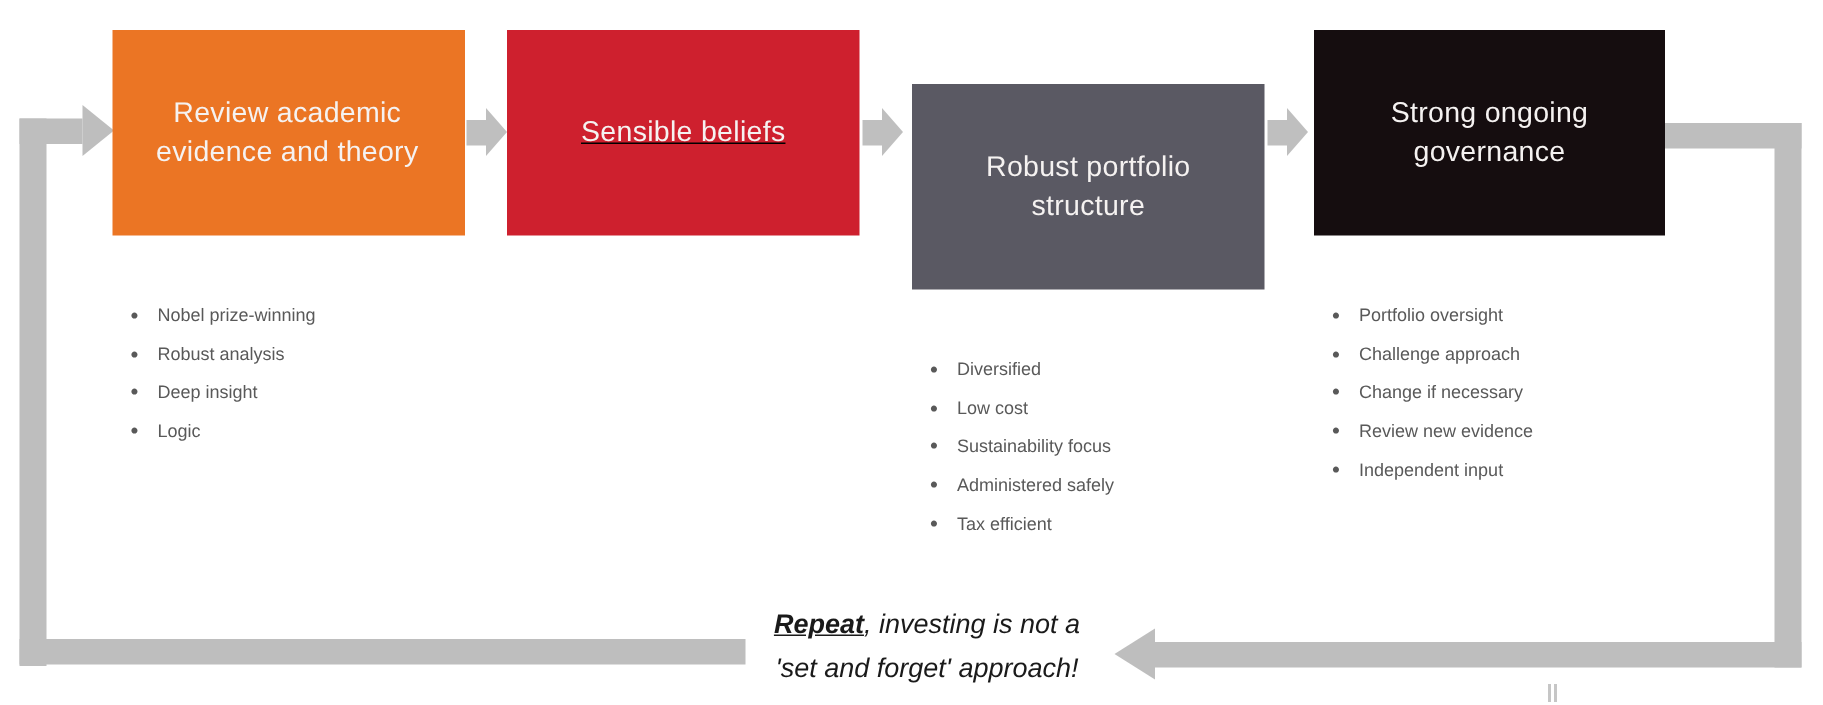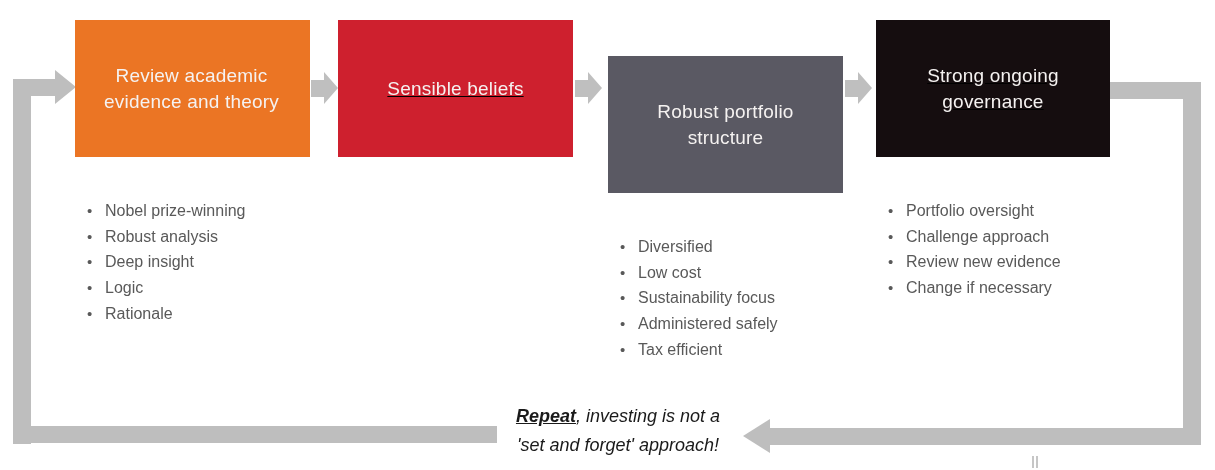--- a/index.html
+++ b/index.html
@@ -15,21 +15,21 @@
     height:137px; width:100%;
     display:flex; align-items:center; justify-content:center;
     text-align:center; padding:0 18px;
   }
   .step-title {
     color:#f5f2f1; font-size:19px; line-height:1.35; font-weight:400;
     letter-spacing:0.2px;
   }
   .bullets { list-style:none; margin-top:41px; padding-left:12px; }
   .bullets li {
-    position:relative; color:#595959; font-size:16px; line-height:25.7px;
+    position:relative; color:#595959; font-size:12px; line-height:25.7px;
     padding-left:18px; white-space:nowrap;
   }
   .bullets li::before {
     content:"•"; position:absolute; left:0; top:0; color:#595959; font-size:15px;
   }
 
   
   .flow-arrow { position:absolute; top:72px; width:27px; height:33px; }
   .flow-arrow .shaft { position:absolute; left:0; top:8px; width:13px; height:17px; background:#bfbfbf; }
   .flow-arrow .head {
@@ -87,21 +87,20 @@
 
   <section class="step" style="left:75px; width:235px;">
     <div class="step-box" style="background-color: rgb(235, 117, 36); padding-left: 16px;">
       <span class="step-title">Review academic evidence and theory</span>
     </div>
     <ul class="bullets">
       <li>Nobel prize-winning</li>
       <li>Robust analysis</li>
       <li>Deep insight</li>
       <li>Logic</li>
-      <li>Rationale</li>
     </ul>
   </section>
 
   <div class="flow-arrow" style="left:311px;">
     <div class="shaft"></div>
     <div class="head"></div>
   </div>
 
   <section class="step" style="left:338px; width:235px;">
     <div class="step-box" style="background-color: rgb(206, 32, 46); text-decoration: underline;">
@@ -126,28 +125,29 @@
       <li>Tax efficient</li>
     </ul>
   </section>
 
   <div class="flow-arrow" style="left:845px;">
     <div class="shaft"></div>
     <div class="head"></div>
   </div>
 
   <section class="step" style="left:876px; width:234px;">
-    <div class="step-box" style="background-color: rgb(21, 13, 15); text-decoration: underline;">
+    <div class="step-box" style="background-color: rgb(21, 13, 15);">
       <span class="step-title">Strong ongoing governance</span>
     </div>
     <ul class="bullets">
       <li>Portfolio oversight</li>
       <li>Challenge approach</li>
+      <li>Change if necessary</li>
       <li>Review new evidence</li>
-      <li>Change if necessary</li>
+      <li>Independent input</li>
     </ul>
   </section>
 
   <div class="loop-note">
     <div><span class="emph">Repeat</span><span>, investing is not a</span></div>
     <div>'set and forget' approach!</div>
   </div>
 
   <div class="artifact">
       <span></span>

